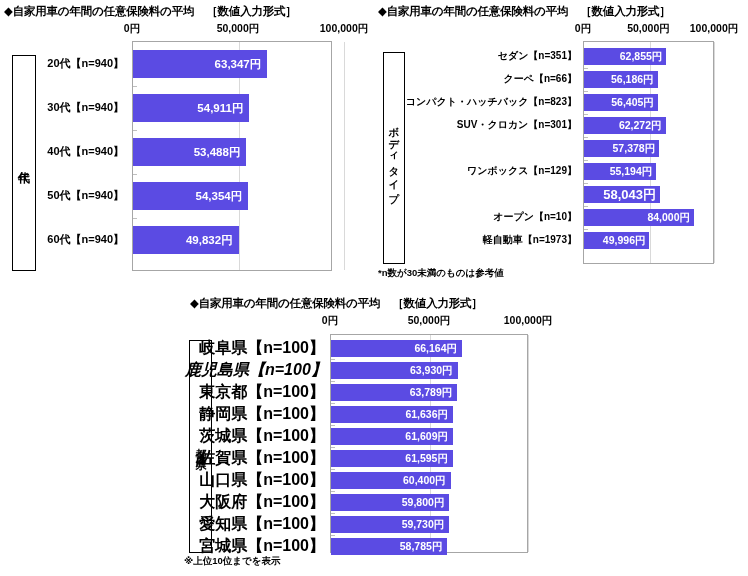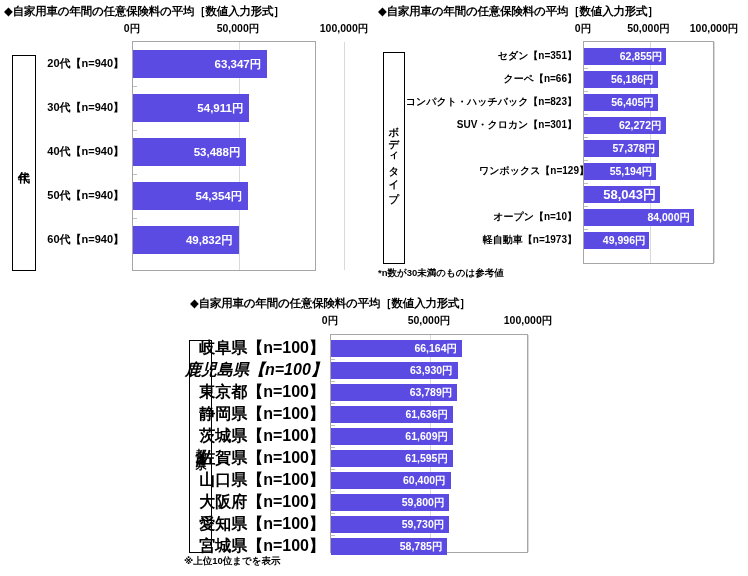--- a/index.html
+++ b/index.html
@@ -12,21 +12,21 @@
     overflow:hidden;
     -webkit-font-smoothing:antialiased;
   }
   .panel{position:absolute;}
 
   
   .chart-title{
     font-size:11.5px;font-weight:bold;letter-spacing:-0.2px;
     white-space:nowrap;line-height:14px;
   }
-  .chart-title .fmt{font-weight:bold;}
+  .chart-title .fmt{font-weight:bold;margin-left:12px;}
 
   
   .axis-row{position:relative;height:15px;}
   .axis-tick{
     position:absolute;top:0;
     font-size:10.5px;font-weight:bold;
     transform:translateX(-50%);
     white-space:nowrap;line-height:15px;
   }
 
@@ -80,21 +80,21 @@
     letter-spacing:2px;
     line-height:1;
   }
 
   .note{position:absolute;font-size:9.5px;font-weight:bold;white-space:nowrap;}
 
   
   #p1{left:4px;top:4px;width:366px;height:272px;}
   #p1 .chart-title{position:absolute;left:0;top:0;}
   #p1 .axis-row{position:absolute;left:0;top:17px;width:366px;}
-  #p1 .plot{position:absolute;left:128px;top:37px;width:184px;height:230px;}
+  #p1 .plot{position:absolute;left:128px;top:37px;width:200px;height:230px;}
   #p1 .cat-label{font-size:11px;}
   #p1 .axis-box{left:8px;top:51px;width:24px;height:216px;}
   #p1 .axis-box span{font-size:12px;}
 
   
   #p2{left:378px;top:4px;width:370px;height:282px;}
   #p2 .chart-title{position:absolute;left:0;top:0;}
   #p2 .axis-row{position:absolute;left:0;top:17px;width:340px;}
   #p2 .plot{position:absolute;left:205px;top:37px;width:131px;height:223px;}
   #p2 .cat-label{font-size:10px;}
@@ -192,21 +192,21 @@
       <div class="rowline" style="top: 164px;"></div>
       <div class="bar" style="left: 0px; top: 190px; width: 65.4948px; height: 17px; background: rgb(91, 75, 227);"></div>
       <div class="bar-value" style="left: 0px; top: 190px; width: 61.4948px; height: 17px; line-height: 17px; font-size: 10.5px;">49,996円</div>
       <div class="rowline" style="top: 187px;"></div>
     </div>
   <div class="note">*n数が30未満のものは参考値</div>
 <div class="cat-label" style="width: 198px; left: 1px; top: 45.5px; height: 12px; line-height: 12px;">セダン【n=351】</div>
     <div class="cat-label" style="width: 198px; left: 1px; top: 68.5px; height: 12px; line-height: 12px;">クーペ【n=66】</div>
     <div class="cat-label" style="width: 198px; left: 1px; top: 91.5px; height: 12px; line-height: 12px;">コンパクト・ハッチバック【n=823】</div>
     <div class="cat-label" style="width: 198px; left: 1px; top: 114.5px; height: 12px; line-height: 12px;">SUV・クロカン【n=301】</div>
-    <div class="cat-label" style="width: 198px; left: 13px; top: 160.5px; height: 12px; line-height: 12px;">ワンボックス【n=129】</div>
+    <div class="cat-label" style="width: 198px; left: 1px; top: 160.5px; height: 12px; line-height: 12px;">ワンボックス【n=129】</div>
     <div class="cat-label" style="width: 198px; left: 1px; top: 206.5px; height: 12px; line-height: 12px;">オープン【n=10】</div>
     <div class="cat-label" style="width: 198px; left: 1px; top: 229.5px; height: 12px; line-height: 12px;">軽自動車【n=1973】</div>
   </div>
 
 <div class="panel" id="p3">
   <div class="chart-title">
     <span>◆自家用車の年間の任意保険料の平均</span><span class="fmt">［数値入力形式］</span>
   </div>
   <div class="axis-row">
       <div class="axis-tick" style="left: 146px;">0円</div>

